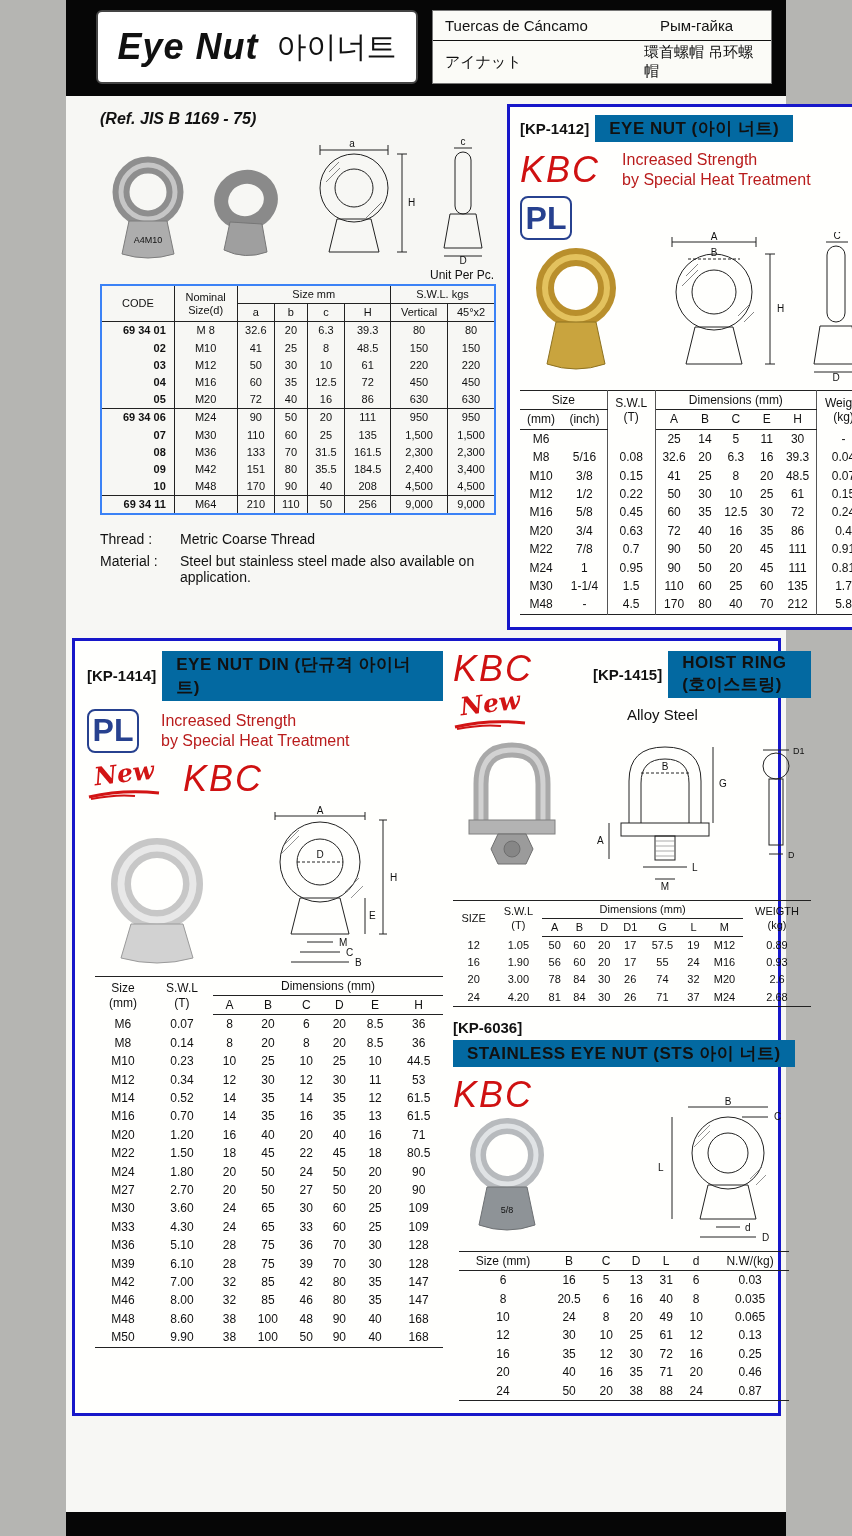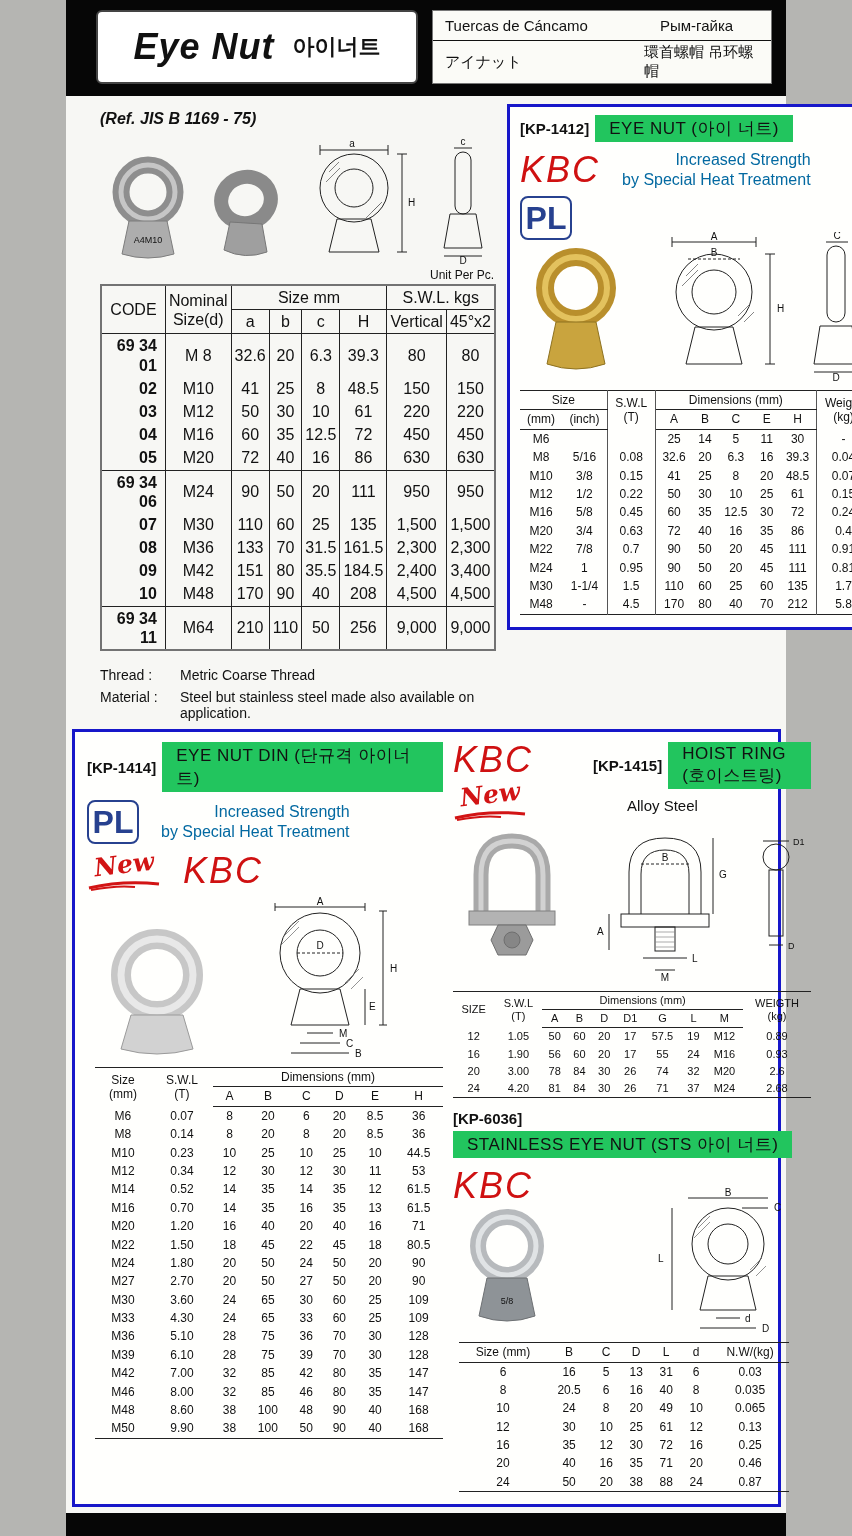--- a/index.html
+++ b/index.html
@@ -3,57 +3,57 @@
 <meta charset="utf-8">
 <style>
   * { margin:0; padding:0; box-sizing:border-box; }
   body { background:#b5b5b2; font-family:"Liberation Sans", sans-serif; color:#111; }
   .page { width:720px; min-height:1536px; margin:0 auto; background:#f7f7f4; display:flex; flex-direction:column; }
 
   
   .header-bar { background:#060606; height:96px; display:flex; align-items:stretch; gap:14px; padding:10px 14px 12px 30px; flex:0 0 auto; }
   .title-box { background:#fff; border:2px solid #444; border-radius:6px; width:322px; display:flex; align-items:center; justify-content:center; gap:18px; }
   .title-en { font-size:36px; font-weight:bold; font-style:italic; letter-spacing:1px; }
-  .title-ko { font-size:22px; font-weight:bold;text-align:center; }
+  .title-ko { font-size:30px; font-weight:normal;text-align:center; }
   .subtitle-box { flex:1; background:#fbfbf7; border:1px solid #777; display:flex; flex-direction:column; }
   .subtitle-row { flex:1; display:flex; align-items:center; gap:0; padding:2px 12px; font-size:15px; }
   .subtitle-row + .subtitle-row { border-top:1.5px solid #111; }
   .subtitle-row span:first-child { width:215px; }
 
   
   .content { flex:1; padding:8px 5px 6px 6px; }
   .top-row { display:flex; align-items:flex-start; gap:5px; }
 
   .jis-section { width:436px; padding:4px 6px 0 28px; }
   .jis-ref { font-weight:bold; font-style:italic; font-size:16px; margin:2px 0 8px; }
   .jis-figs { display:flex; align-items:flex-end; gap:8px; margin-bottom:4px; }
   .unit-note { text-align:right; font-size:12px; margin:2px 2px 2px 0; }
   .notes { margin-top:16px; }
   .note-row { display:grid; grid-template-columns:72px 1fr; gap:8px; font-size:14px; margin-top:6px; }
   .note-label { white-space:nowrap; }
 
   .kp-box { flex:1; border:3px solid #1717c9; background:#fffffd; padding:8px 10px 12px; }
   .sec-head { display:flex; align-items:center; gap:6px; margin-bottom:8px; }
   .kp-code { font-weight:bold; font-size:15px; white-space:nowrap; }
-  .sec-title { background:#22c55e; font-weight:normal; font-size:17px; padding:2px 14px; display:inline-block; letter-spacing:0.5px; }
+  .sec-title { background:#0369a1; font-weight:bold; font-size:17px; padding:2px 14px; display:inline-block; letter-spacing:0.5px; }
   .kbc-logo { color:#cf1111; font-weight:normal; font-style:italic; font-size:36px; letter-spacing:2px; line-height:1; }
   .brand-row { display:flex; align-items:center; gap:22px; margin:4px 0 6px; }
-  .tagline-line { font-size:16px; color:#0369a1; line-height:1.25;text-align:right; }
+  .tagline-line { font-size:16px; color:#b91c1c; line-height:1.25; }
   .pl-badge { border:2.5px solid #27418f; color:#27418f; border-radius:8px; font-weight:bold; font-size:32px; width:52px; height:44px; display:flex; align-items:center; justify-content:center; }
   .new-badge { display:inline-flex; flex-direction:column; align-items:center; }
   .new-text { color:#d21414; font-size:25px; font-weight:bold; font-style:italic; font-family:"DejaVu Serif", serif; transform:rotate(-7deg); display:inline-block; }
   .fig-row { display:flex; align-items:flex-end; gap:12px; margin:4px 0 8px; }
   .fig { flex:0 0 auto; }
   svg text { font-family:"Liberation Sans", sans-serif; fill:#111; }
 
   
   .data-table { border-collapse:collapse; }
   .data-table th, .data-table td { padding:2px 4px; text-align:center; font-weight:normal; white-space:pre-line; line-height:1.2; }
 
-  .jis-table { border:2px solid #737373; width:100%; font-size:16px; }
+  .jis-table { border:2px solid #3b82f6; width:100%; font-size:11px; }
   .jis-table th, .jis-table td { border-left:1px solid #222; border-right:1px solid #222; padding:2px 3px; }
   .jis-table thead th { border-bottom:1px solid #222; }
   .jis-table tr.group-end td { border-bottom:1.5px solid #222; }
   .jis-table td:first-child { font-weight:bold; text-align:right; padding-right:8px; }
 
   .rule-table { font-size:12px; border-top:1.5px solid #222; border-bottom:1.5px solid #222; width:100%; }
   .rule-table thead tr:last-child th { border-bottom:1px solid #222; }
   .rule-table thead tr:first-child th[colspan] { border-bottom:1px solid #222; }
 
   .t1412 tbody td:nth-child(2), .t1412 tbody td:nth-child(3), .t1412 tbody td:nth-child(8),

